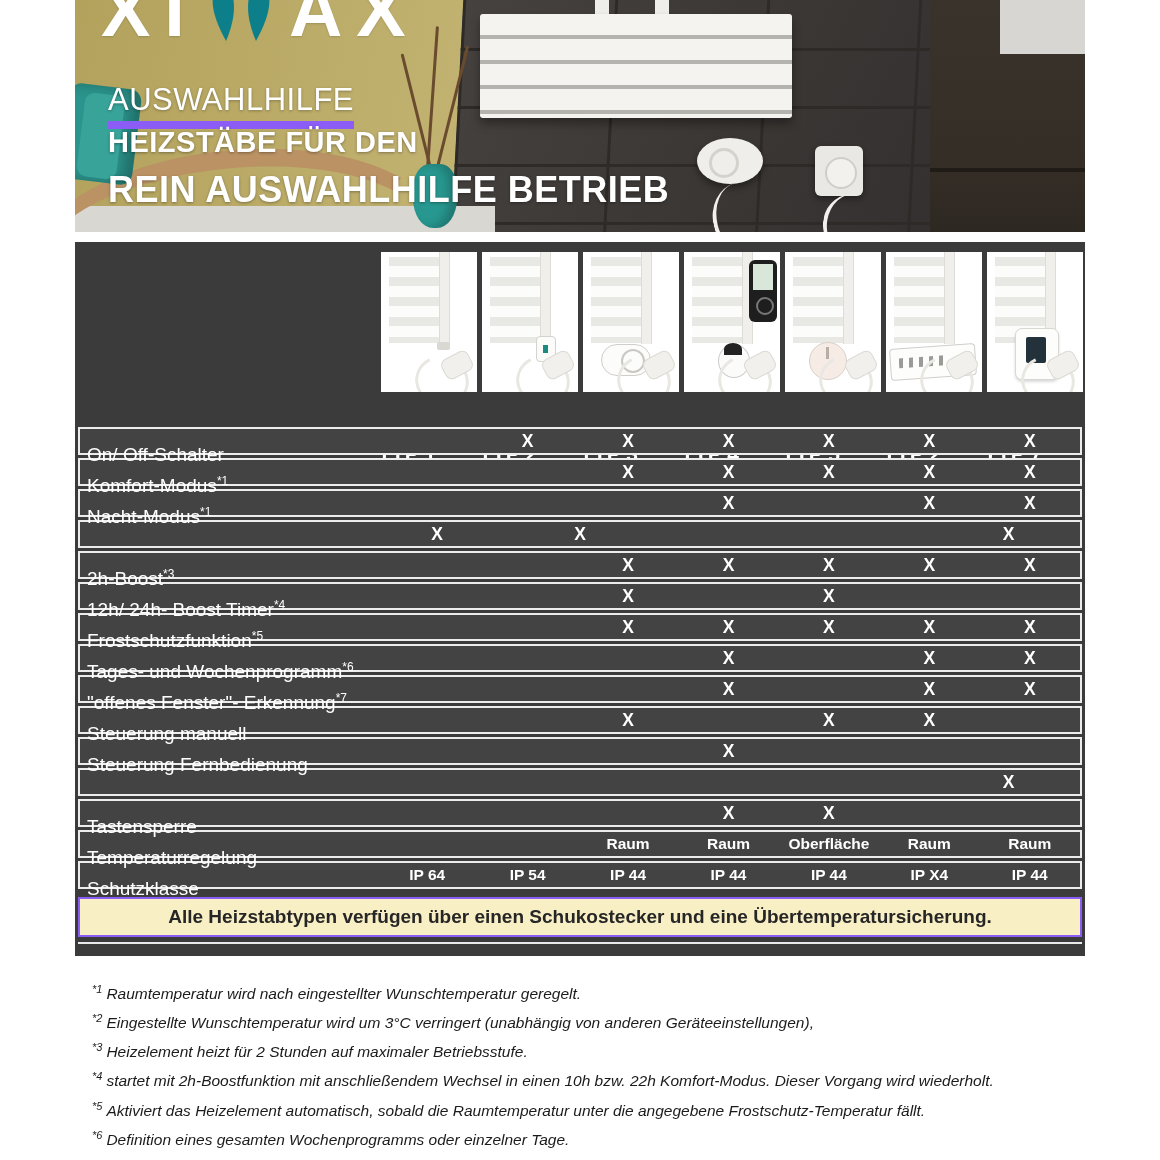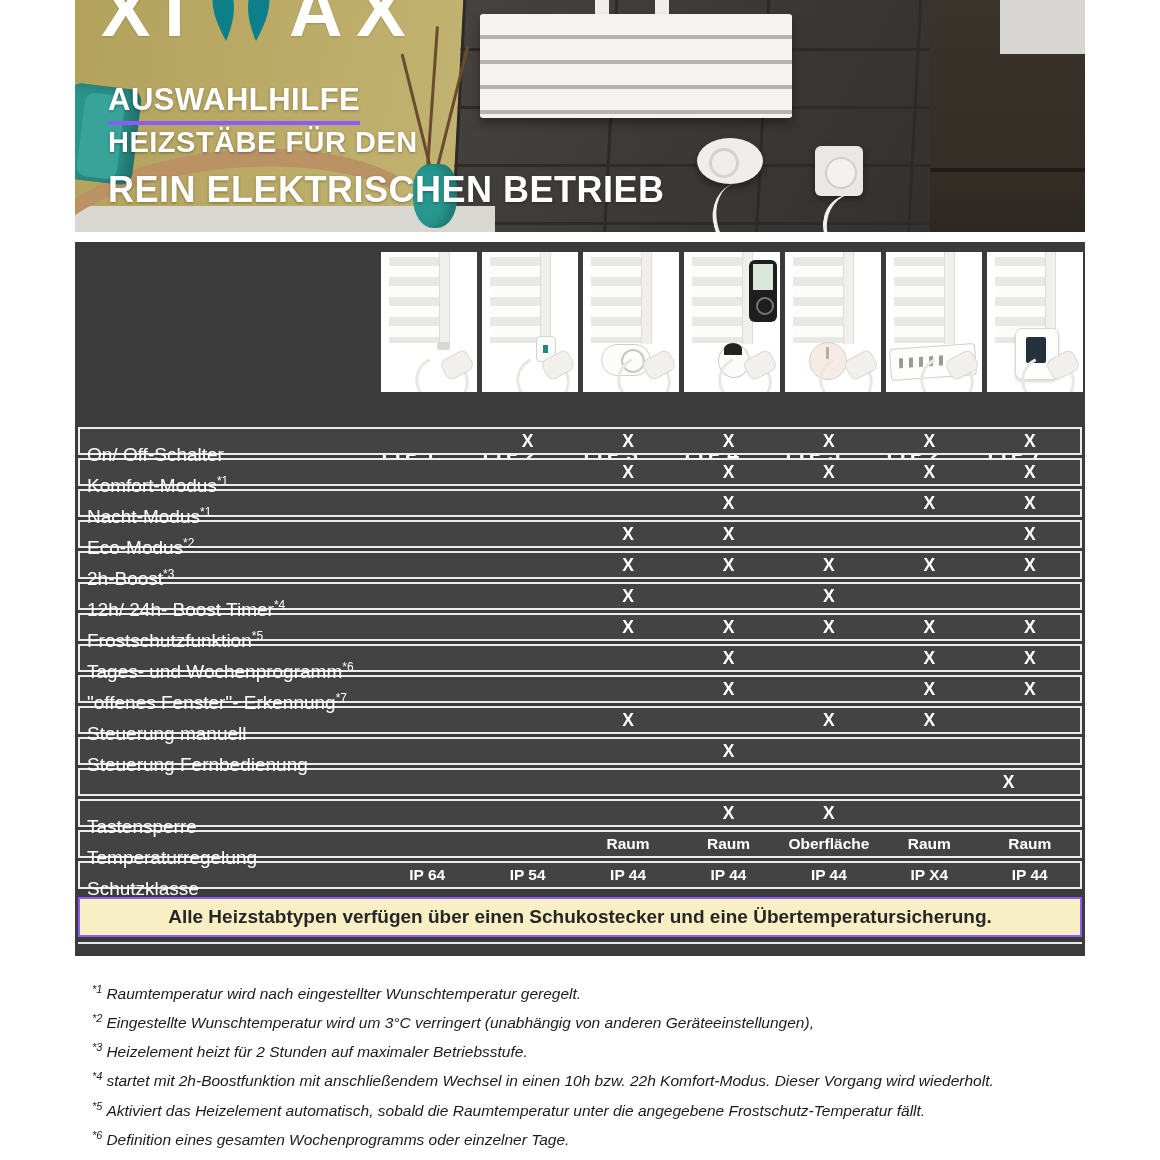--- a/index.html
+++ b/index.html
@@ -38,22 +38,22 @@
   .hero-chair{position:absolute;left:-40px;top:150px;width:380px;height:170px;border-radius:50%;
     border-top:18px solid #ba9264;border-left:10px solid transparent;border-right:14px solid transparent;border-bottom:none;transform:rotate(-5deg);}
   .hero-vase{position:absolute;left:338px;top:164px;width:44px;height:64px;background:#27978f;border-radius:38% 38% 46% 46%;box-shadow:inset -8px 0 10px rgba(0,0,0,.2);}
   .branch{position:absolute;background:#6b4b2e;width:3px;border-radius:2px;}
   .branch.b1{left:356px;top:26px;height:142px;transform:rotate(4deg);}
   .branch.b2{left:340px;top:52px;height:120px;transform:rotate(-14deg);}
   .branch.b3{left:376px;top:44px;height:126px;transform:rotate(14deg);}
   .logo{position:absolute;left:26px;top:-26px;display:flex;align-items:flex-end;color:#fff;
     font-size:74px;font-weight:bold;letter-spacing:14px;line-height:1;text-shadow:0 1px 2px rgba(0,0,0,.15);}
   .logo svg{margin:0 2px 5px 0;}
-  .hero-eyebrow{position:absolute;left:33px;top:82px;color:#fff;font-size:31px;font-weight:bold;
-    border-bottom:4px solid #8b5cf6;padding-bottom:3px;letter-spacing:.5px;text-shadow:0 1px 3px rgba(0,0,0,.3);}
+  .hero-eyebrow{position:absolute;left:33px;top:82px;color:#fff;font-size:31px;font-weight:normal;
+    border-bottom:8px solid #8b5cf6;padding-bottom:3px;letter-spacing:.5px;text-shadow:0 1px 3px rgba(0,0,0,.3);}
   .hero-title1{position:absolute;left:33px;top:126px;color:#fff;font-size:29px;font-weight:bold;letter-spacing:.5px;text-shadow:0 1px 3px rgba(0,0,0,.35);}
   .hero-title2{position:absolute;left:33px;top:169px;color:#fff;font-size:36px;font-weight:bold;letter-spacing:.5px;text-shadow:0 1px 3px rgba(0,0,0,.35);}
 
   
   .panel{position:absolute;left:75px;top:242px;width:1010px;height:714px;background:#3b3b3b;}
   .prod-row{position:absolute;left:0;top:10px;right:0;height:140px;display:flex;padding-left:303px;box-sizing:border-box;}
   .pcol{width:101px;display:flex;justify-content:center;}
   .pbox{position:relative;width:96px;height:140px;background:#ffffff;overflow:hidden;}
   .radiator{position:absolute;left:8px;top:5px;width:50px;height:86px;
     background:repeating-linear-gradient(180deg,#e8e8e5 0 9px,#fcfcfb 9px 20px);}
@@ -123,21 +123,21 @@
     <div class="logo">
       <span>XI</span>
       <svg width="88" height="66" viewBox="0 0 88 66">
         <path d="M24 2 C37 14 39 36 27 64 C13 38 7 16 24 2 Z" fill="#0d7f8a"></path>
         <path d="M60 2 C77 16 71 38 57 64 C45 36 47 14 60 2 Z" fill="#0d7f8a"></path>
       </svg>
       <span>AX</span>
     </div>
     <div class="hero-eyebrow">AUSWAHLHILFE</div>
     <div class="hero-title1">HEIZSTÄBE FÜR DEN</div>
-    <div class="hero-title2">REIN ELEKTRISCHEN BETRIEB</div>
+    <div class="hero-title2">REIN AUSWAHLHILFE BETRIEB</div>
   </div>
 
   <div class="panel">
     <div class="prod-row" id="prodRow">
         <div class="pcol">
           <div class="pbox">
             <div class="radiator"></div>
             <div class="rpipe"></div>
             <div class="ctrl c1"></div>
             <div class="rcable"></div>
@@ -234,21 +234,20 @@
           <div class="flabel"><span>Nacht-Modus</span><sup>*1</sup></div>
           <div class="fcell"></div>
           <div class="fcell"></div>
           <div class="fcell"></div>
           <div class="fcell xm">X</div>
           <div class="fcell"></div>
           <div class="fcell xm">X</div>
           <div class="fcell xm">X</div>
         </div>
         <div class="frow">
-          <div class="flabel"><span>Eco-Modus</span><sup>*2</sup></div>
           <div class="fcell"></div>
           <div class="fcell"></div>
           <div class="fcell xm">X</div>
           <div class="fcell xm">X</div>
           <div class="fcell"></div>
           <div class="fcell"></div>
           <div class="fcell xm">X</div>
         </div>
         <div class="frow">
           <div class="flabel"><span>2h-Boost</span><sup>*3</sup></div>

